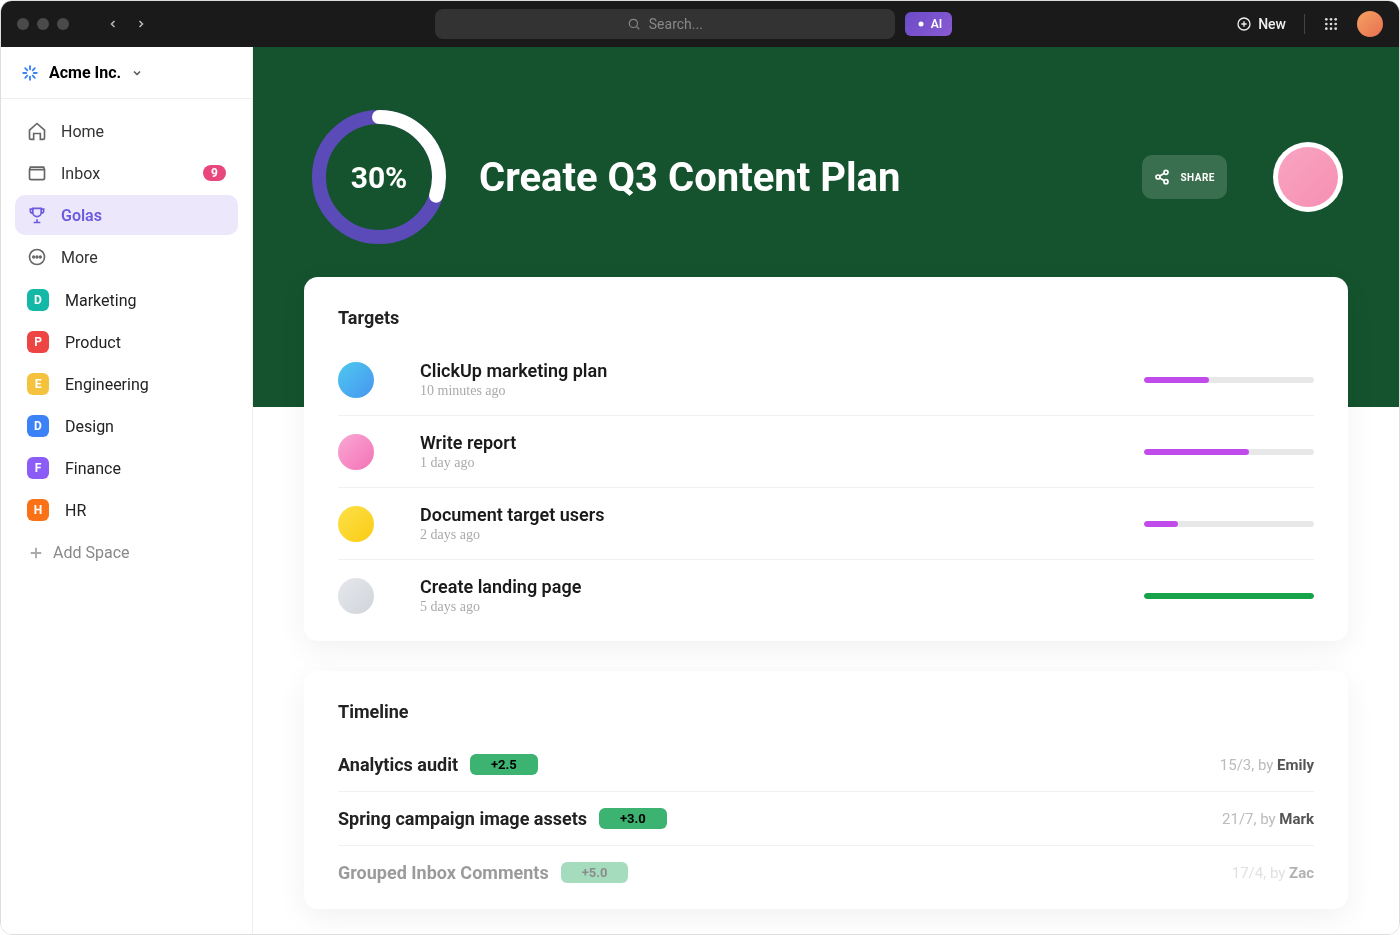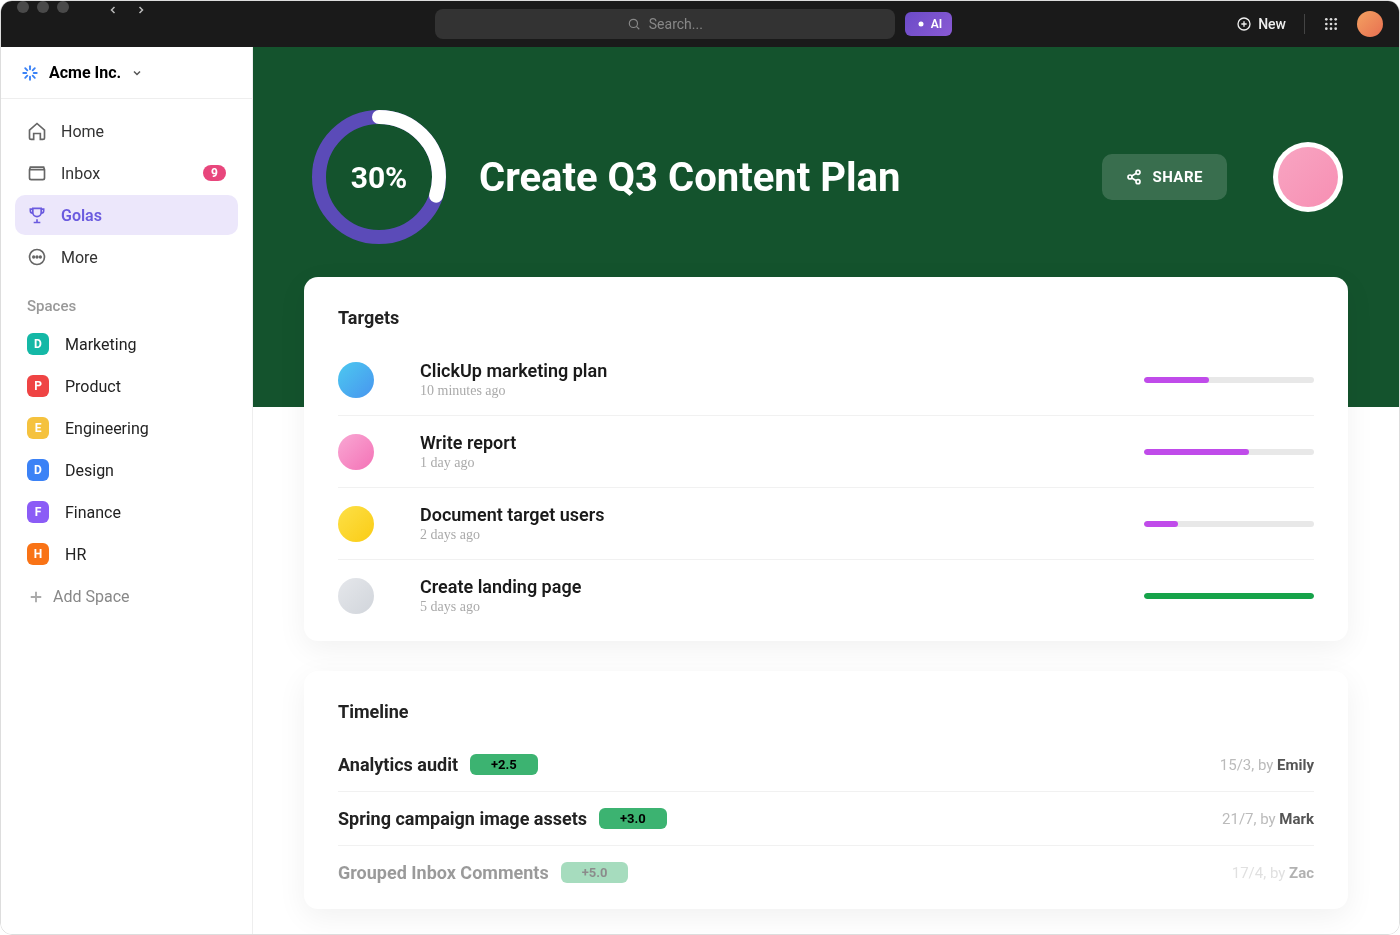--- a/index.html
+++ b/index.html
@@ -1,18 +1,18 @@
 <!DOCTYPE html>
 <html><head>
   <meta charset="utf-8">
   <style>
     * { margin: 0; padding: 0; box-sizing: border-box; font-family: -apple-system, BlinkMacSystemFont, "Segoe UI", Roboto, sans-serif; }
     body { background: #fff; height: 935px; width: 1400px; overflow: hidden; border-radius: 12px; }
     .window { display: flex; flex-direction: column; height: 100%; border-radius: 12px; overflow: hidden; border: 1px solid #ddd; }
-    .titlebar { background: #1a1a1a; height: 46px; display: flex; padding: 0 16px; gap: 8px; }
+    .titlebar { background: #1a1a1a; height: 46px; display: flex; align-items: center; padding: 0 16px; gap: 8px; }
     .traffic { display: flex; gap: 8px; margin-right: 30px; }
     .traffic span { width: 12px; height: 12px; border-radius: 50%; background: #4a4a4a; display: block; }
     .nav-arrows { display: flex; gap: 16px; color: #bbb; font-size: 16px; margin-right: 4px; }
     .nav-arrows span { cursor: pointer; }
     .search-container { flex: 1; display: flex; justify-content: center; align-items: center; gap: 10px; }
     .search-box { background: #333; color: #888; border-radius: 8px; width: 460px; height: 30px; display: flex; align-items: center; justify-content: center; gap: 8px; font-size: 14px; }
     .ai-badge { background: linear-gradient(135deg, #6b4bc7, #8a5ad4); color: #fff; font-size: 12px; font-weight: 600; border-radius: 6px; padding: 5px 10px; display: flex; align-items: center; gap: 4px; }
     .titlebar-right { display: flex; align-items: center; gap: 18px; color: #eee; }
     .new-btn { display: flex; align-items: center; gap: 6px; font-size: 14px; font-weight: 500; }
     .divider-v { width: 1px; height: 20px; background: #444; }
@@ -32,21 +32,21 @@
     .space-item { display: flex; align-items: center; gap: 16px; padding: 10px 26px; font-size: 16px; color: #222; cursor: pointer; }
     .space-avatar { width: 22px; height: 22px; border-radius: 6px; color: #fff; font-size: 12px; font-weight: 700; display: flex; align-items: center; justify-content: center; }
     .add-space { display: flex; align-items: center; gap: 8px; padding: 12px 26px; color: #888; font-size: 16px; cursor: pointer; }
     .main { flex: 1; overflow: auto; background: #fff; }
     .hero { background: #14532d; height: 360px; padding: 60px 56px 0 56px; position: relative; }
     .hero-top { display: flex; align-items: center; gap: 30px; }
     .progress-ring { position: relative; width: 140px; height: 140px; }
     .progress-ring svg { transform: rotate(-90deg); }
     .progress-ring .pct { position: absolute; inset: 0; display: flex; align-items: center; justify-content: center; color: #fff; font-size: 30px; font-weight: 700; }
     .hero-title { color: #fff; font-size: 40px; font-weight: 700; flex: 1; }
-    .share-btn { background: rgba(255,255,255,0.16); color: #fff; font-weight: 700; font-size: 15px; border-radius: 10px; padding: 14px 24px; display: flex; align-items: center; gap: 10px; cursor: pointer; letter-spacing: 0.5px; }
+    .share-btn { background: rgba(255,255,255,0.16); color: #fff; font-weight: 700; font-size: 10px; border-radius: 10px; padding: 14px 12px; display: flex; align-items: center; gap: 10px; cursor: pointer; letter-spacing: 0.5px; }
     .hero-avatar { width: 70px; height: 70px; border-radius: 50%; background: #fff; padding: 5px; margin-left: 16px; }
     .hero-avatar div { width: 100%; height: 100%; border-radius: 50%; background: linear-gradient(135deg, #f8a5c2, #f78fb3); }
     .card { background: #fff; border-radius: 14px; margin: 0 auto; width: 1044px; padding: 30px 34px 10px 34px; box-shadow: 0 8px 30px rgba(0,0,0,0.06); }
     .card.first { margin-top: -130px; position: relative; }
     .card.second { margin-top: 30px; margin-bottom: 40px; }
     .card h3 { font-size: 18px; font-weight: 700; color: #222; margin-bottom: 16px; }
     .target-row { display: flex; align-items: center; gap: 18px; padding: 16px 0; border-bottom: 1px solid #f1f1f1; }
     .target-row:last-child { border-bottom: none; }
     .target-avatar { width: 36px; height: 36px; border-radius: 50%; }
     .target-info { flex: 1; margin-left: 28px; }
@@ -177,21 +177,20 @@
               <svg width="20" height="20" viewBox="0 0 24 24" fill="none" stroke="currentColor" stroke-width="2">
                 <circle cx="12" cy="12" r="9"></circle>
                 <circle cx="8" cy="12" r="1" fill="currentColor"></circle>
                 <circle cx="12" cy="12" r="1" fill="currentColor"></circle>
                 <circle cx="16" cy="12" r="1" fill="currentColor"></circle>
               </svg>
             </span>
     <span>More</span>
     </div>
         </div>
-      <div class="spaces-label">Spaces</div>
       <div id="space-list">
           <div class="space-item">
             <span class="space-avatar" style="background:#14b8a6">D</span>
     <span>Marketing</span>
           </div>
           <div class="space-item">
             <span class="space-avatar" style="background:#ef4444">P</span>
     <span>Product</span>
           </div>
           <div class="space-item">

